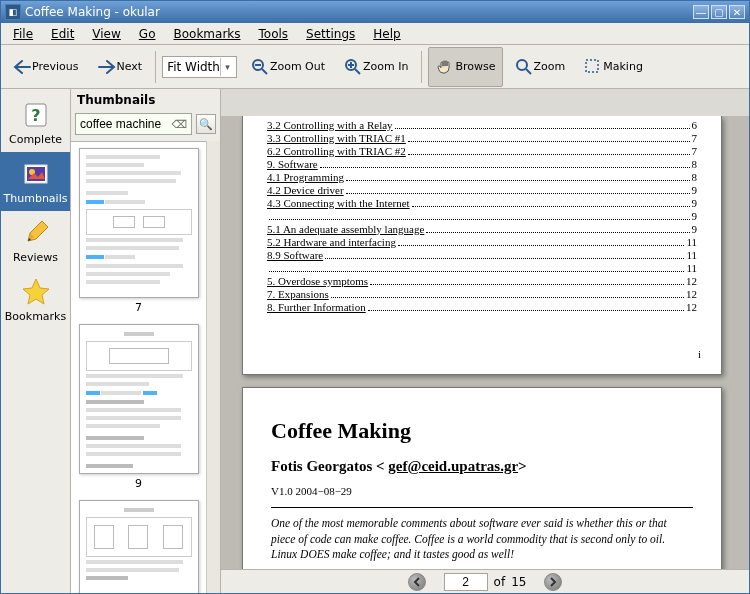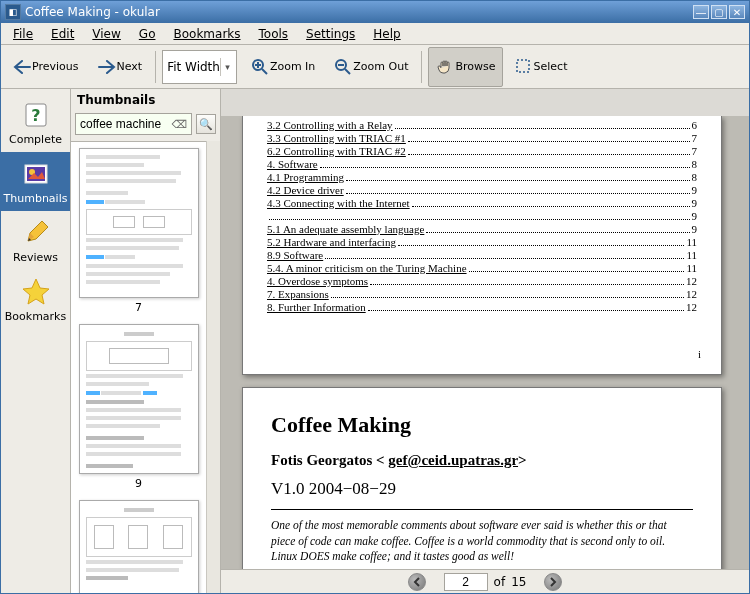--- a/index.html
+++ b/index.html
@@ -88,21 +88,21 @@
     border: 1px solid #a5a39c;
     border-radius: 2px;
   }
   .tb-btn .tb-icon {
     width: 20px; height: 18px;
     display: inline-flex; align-items: center; justify-content: center;
     font-size: 14px; color: #2a5a8d;
   }
   .tb-sep { width:1px; height:32px; background:#b5b3ac; margin: 0 2px; }
   .zoom-combo {
-    height: 34px;
+    height: 22px;
     display: flex; align-items: center;
     background: #fff;
     border: 1px solid #a5a39c;
     padding: 0 2px 0 4px;
     margin-right: 2px;
     text-align: center;
   }
   .zoom-combo .combo-arrow {
     width: 14px; height: 18px;
     border-left: 1px solid #c5c3bc;
@@ -251,28 +251,28 @@
   .toc-row .txt { text-decoration: underline; }
   .toc-row .dots {
     flex:1;
     border-bottom: 1px dotted #000;
     margin: 0 2px 2px;
     height: 8px;
   }
   .toc-row .pg { }
   .hl-hit { background:#4fb2ff; color:#000; }
   .page.cover {
-    padding: 24px 28px;
+    padding: 30px 28px;
     font-family: "Times New Roman", serif;
     min-height: 180px;
   }
   .cover h1 { font-size: 22px; font-weight:bold; margin-bottom:14px; }
   .cover .author { font-size:15px; font-weight:bold; }
   .cover .author a { color:#000; text-decoration:underline; }
-  .cover .ver { font-size:17px; margin-top:10px; padding-bottom:4px;}
+  .cover .ver { font-size:11px; margin-top:10px; padding-bottom:4px;}
   .cover hr { border:none; border-top:1px solid #000; margin:6px 0 8px; }
   .cover .blurb { font-size:11.5px; font-style: italic; line-height:1.35; }
 
   
   .pagenav {
     height: 24px;
     background:#eeece6;
     border-top:1px solid #b5b3ac;
     display:flex;
     align-items:center;
@@ -344,51 +344,60 @@
   <div class="zoom-combo">
     <span>Fit Width</span>
     <span class="combo-arrow">▾</span>
   </div>
   <div class="tb-btn">
     <span class="tb-icon">
       <svg width="18" height="18" viewBox="0 0 18 18">
           <circle cx="7" cy="7" r="5" stroke="#2a5a8d" stroke-width="2" fill="none"></circle>
           <line x1="11" y1="11" x2="16" y2="16" stroke="#2a5a8d" stroke-width="2"></line>
           <line x1="4" y1="7" x2="10" y2="7" stroke="#2a5a8d" stroke-width="2"></line>
-          <line x1="7" y1="4" x2="7" y2="10" stroke="#2a5a8d" stroke-width="2"></line>
         </svg>
     </span>
-    <span>Zoom In</span>
+    <span>Zoom Out</span>
   </div>
   <div class="tb-btn">
     <span class="tb-icon">
       <svg width="18" height="18" viewBox="0 0 18 18">
           <circle cx="7" cy="7" r="5" stroke="#2a5a8d" stroke-width="2" fill="none"></circle>
           <line x1="11" y1="11" x2="16" y2="16" stroke="#2a5a8d" stroke-width="2"></line>
           <line x1="4" y1="7" x2="10" y2="7" stroke="#2a5a8d" stroke-width="2"></line>
+          <line x1="7" y1="4" x2="7" y2="10" stroke="#2a5a8d" stroke-width="2"></line>
         </svg>
     </span>
-    <span>Zoom Out</span>
+    <span>Zoom In</span>
   </div>
   <div class="tb-sep"></div>
   <div class="tb-btn active">
     <span class="tb-icon">
       <svg width="18" height="18" viewBox="0 0 18 18">
           <path d="M5 9 V5 q0-1 1-1 t1 1 V8 M7 8 V4 q0-1 1-1 t1 1 V8 M9 8 V4 q0-1 1-1 t1 1 V8 M11 8 V5 q0-1 1-1 t1 1 v5 q0 4 -4 5 h-2 q-3 0 -4 -3 l-1 -3 q0 -1 1 -1 t1 0 l1 2" stroke="#555" stroke-width="1" fill="#f5e6c8"></path>
         </svg>
     </span>
     <span>Browse</span>
   </div>
   <div class="tb-btn">
     <span class="tb-icon">
       <svg width="18" height="18" viewBox="0 0 18 18">
+          <circle cx="7" cy="7" r="5" stroke="#2a5a8d" stroke-width="2" fill="none"></circle>
+          <line x1="11" y1="11" x2="16" y2="16" stroke="#2a5a8d" stroke-width="2"></line>
+        </svg>
+    </span>
+    <span>Zoom</span>
+  </div>
+  <div class="tb-btn">
+    <span class="tb-icon">
+      <svg width="18" height="18" viewBox="0 0 18 18">
           <rect x="2" y="2" width="12" height="12" stroke="#2a5a8d" stroke-width="1.5" fill="none" stroke-dasharray="2 2"></rect>
         </svg>
     </span>
-    <span>Select</span>
+    <span>Making</span>
   </div>
 </div>
 
 <div class="main">
 
   <div class="sidebar-tabs">
     <div class="side-tab">
       <span class="side-icon" style="color:#2a5a8d">
         <svg width="28" height="28" viewBox="0 0 28 28">
             <rect x="4" y="3" width="20" height="22" rx="2" fill="#fff" stroke="#888"></rect>
@@ -517,21 +526,21 @@
               <span class="txt">3.3 Controlling with TRIAC #1</span>
               <span class="dots"></span>
               <span class="pg">7</span>
             </div>
             <div class="toc-row">
               <span class="txt">6.2 Controlling with TRIAC #2</span>
               <span class="dots"></span>
               <span class="pg">7</span>
             </div>
             <div class="toc-row">
-              <span class="txt">4. Software</span>
+              <span class="txt">9. Software</span>
               <span class="dots"></span>
               <span class="pg">8</span>
             </div>
             <div class="toc-row">
               <span class="txt">4.1 Programming</span>
               <span class="dots"></span>
               <span class="pg">8</span>
             </div>
             <div class="toc-row">
               <span class="txt">4.2 Device driver</span>
@@ -556,26 +565,25 @@
               <span class="txt">5.2 Hardware and interfacing</span>
               <span class="dots"></span>
               <span class="pg">11</span>
             </div>
             <div class="toc-row">
               <span class="txt">8.9 Software</span>
               <span class="dots"></span>
               <span class="pg">11</span>
             </div>
             <div class="toc-row">
-              <span class="txt">5.4. A minor criticism on the Turing Machine</span>
               <span class="dots"></span>
               <span class="pg">11</span>
             </div>
             <div class="toc-row">
-              <span class="txt">4. Overdose symptoms</span>
+              <span class="txt">5. Overdose symptoms</span>
               <span class="dots"></span>
               <span class="pg">12</span>
             </div>
             <div class="toc-row">
               <span class="txt">7. Expansions</span>
               <span class="dots"></span>
               <span class="pg">12</span>
             </div>
             <div class="toc-row">
               <span class="txt">8. Further Information</span>

